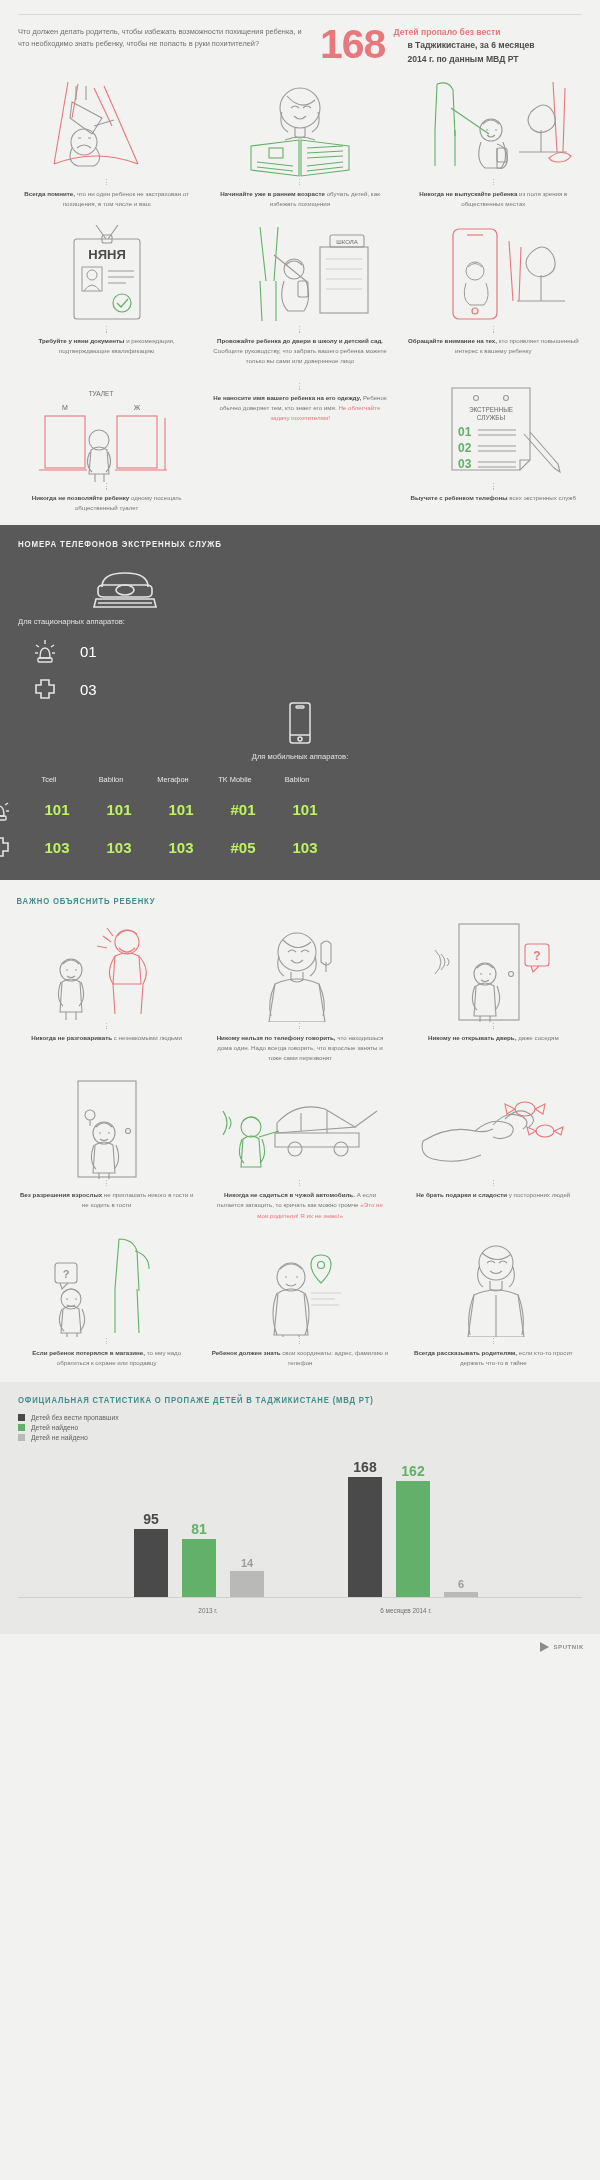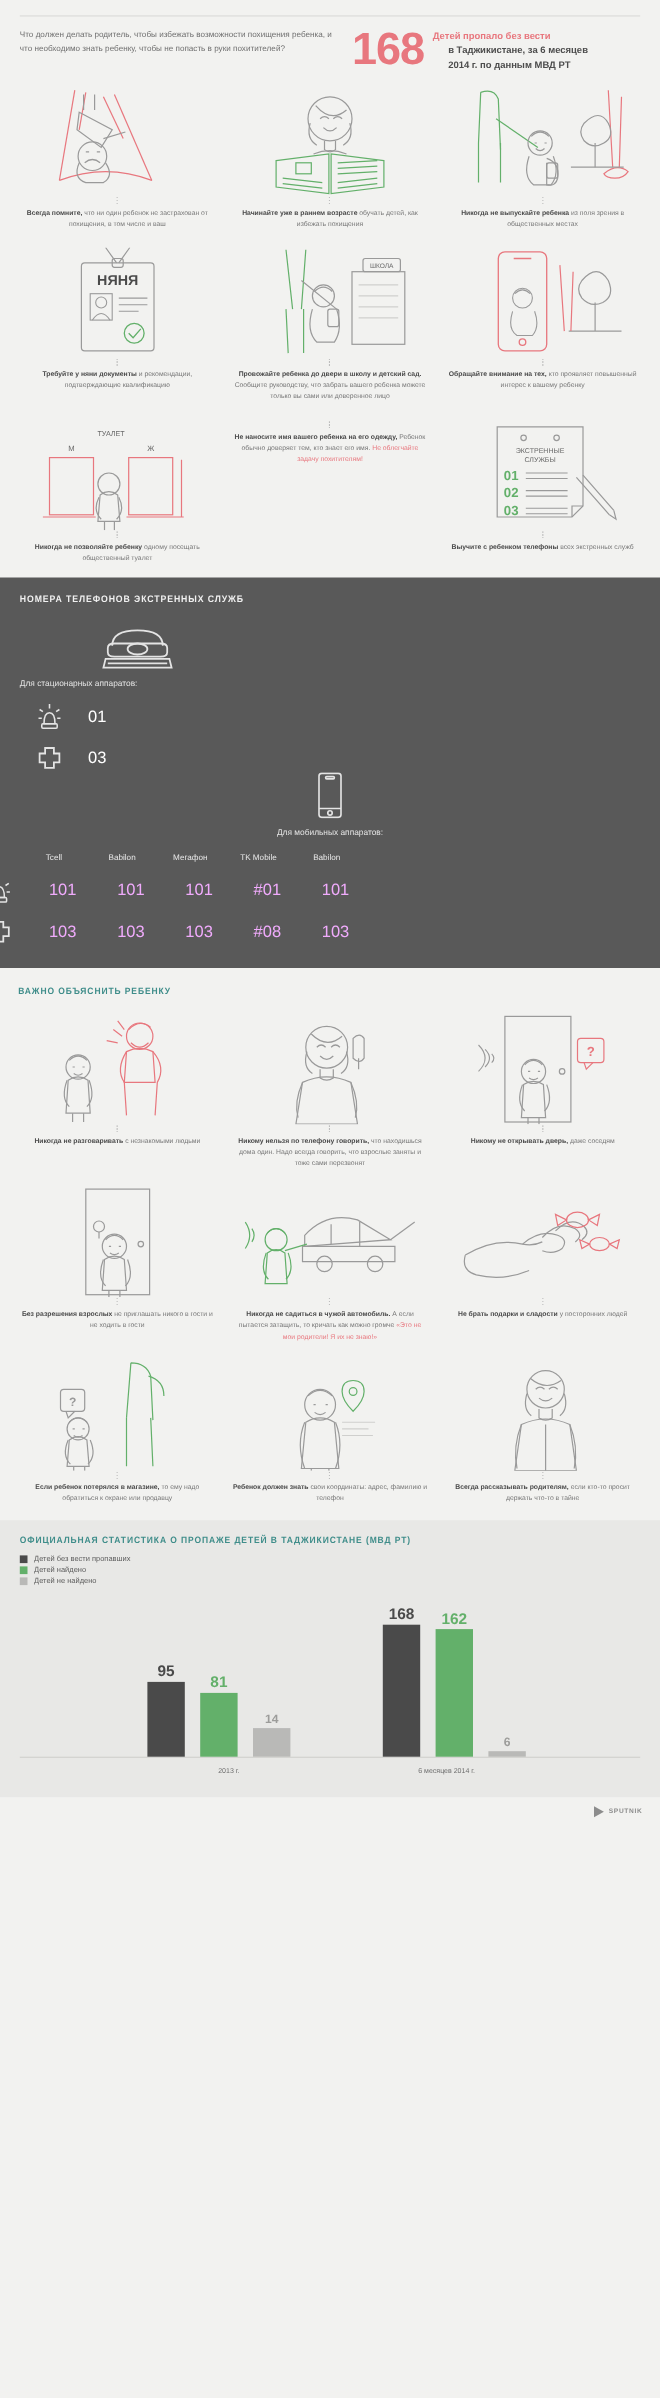--- a/index.html
+++ b/index.html
@@ -53,22 +53,22 @@
   }
   .phone-cols { display: flex; margin-top: 18px; flex-direction: column; }
   .pcol-l { width: 214px; }
   .pcol-r { flex: 1; }
   .phone-ico { height: 42px; display: flex; align-items: flex-end; justify-content: center; }
   .pc-lbl { font-size: 7.6px; color: #e3e3e3; margin-top: 8px; }
   .pcol-l .pc-lbl { text-align: left; }
   .pcol-r .pc-lbl { text-align: center; }
   .num-row { display: flex; align-items: center; margin-top: 12px; }
   .ico-cell { width: 54px; display: flex; justify-content: center; }
-  .numcell { width: 62px; text-align: center; font-size: 15px; color: #f0abfc;
-    font-family: "Liberation Sans", sans-serif; font-weight: 400; }
+  .numcell { width: 62px; text-align: center; font-size: 15px; color: #bef264;
+    font-family: "Liberation Sans", sans-serif; font-weight: 700; }
   .carrier-row { display: flex; margin-top: 14px; }
   .carrier { width: 62px; text-align: center; font-size: 7.4px; color: #e9e9e9; }
   .l-num { font-size: 15px; color: #fff; margin-left: 8px; }
 
   
   .sec-head {
     font-size: 8.4px; font-weight: 700; letter-spacing: .9px;
     color: #3f8d8a; padding: 16px 18px 0 18px;
     transform: scaleX(.92); transform-origin: left center;
   }
@@ -467,21 +467,21 @@
         </div>
         <div class="num-row" style="margin-left:-46px">
           <div class="ico-cell">
             <svg width="26" height="26" viewBox="0 0 26 26" fill="none" stroke="#e4e4e4" stroke-width="1.6">
               <path d="M9 4 l8 0 l0 5 l5 0 l0 8 l-5 0 l0 5 l-8 0 l0 -5 l-5 0 l0 -8 l5 0 Z"></path>
             </svg>
           </div>
           <div class="numcell">103</div>
           <div class="numcell">103</div>
           <div class="numcell">103</div>
-          <div class="numcell">#08</div>
+          <div class="numcell">#05</div>
           <div class="numcell">103</div>
         </div>
       </div>
     </div>
   </div>
 
   <div class="sec-head">ВАЖНО ОБЪЯСНИТЬ РЕБЕНКУ</div>
   <div style="height:16px"></div>
 
   <div class="grid">

